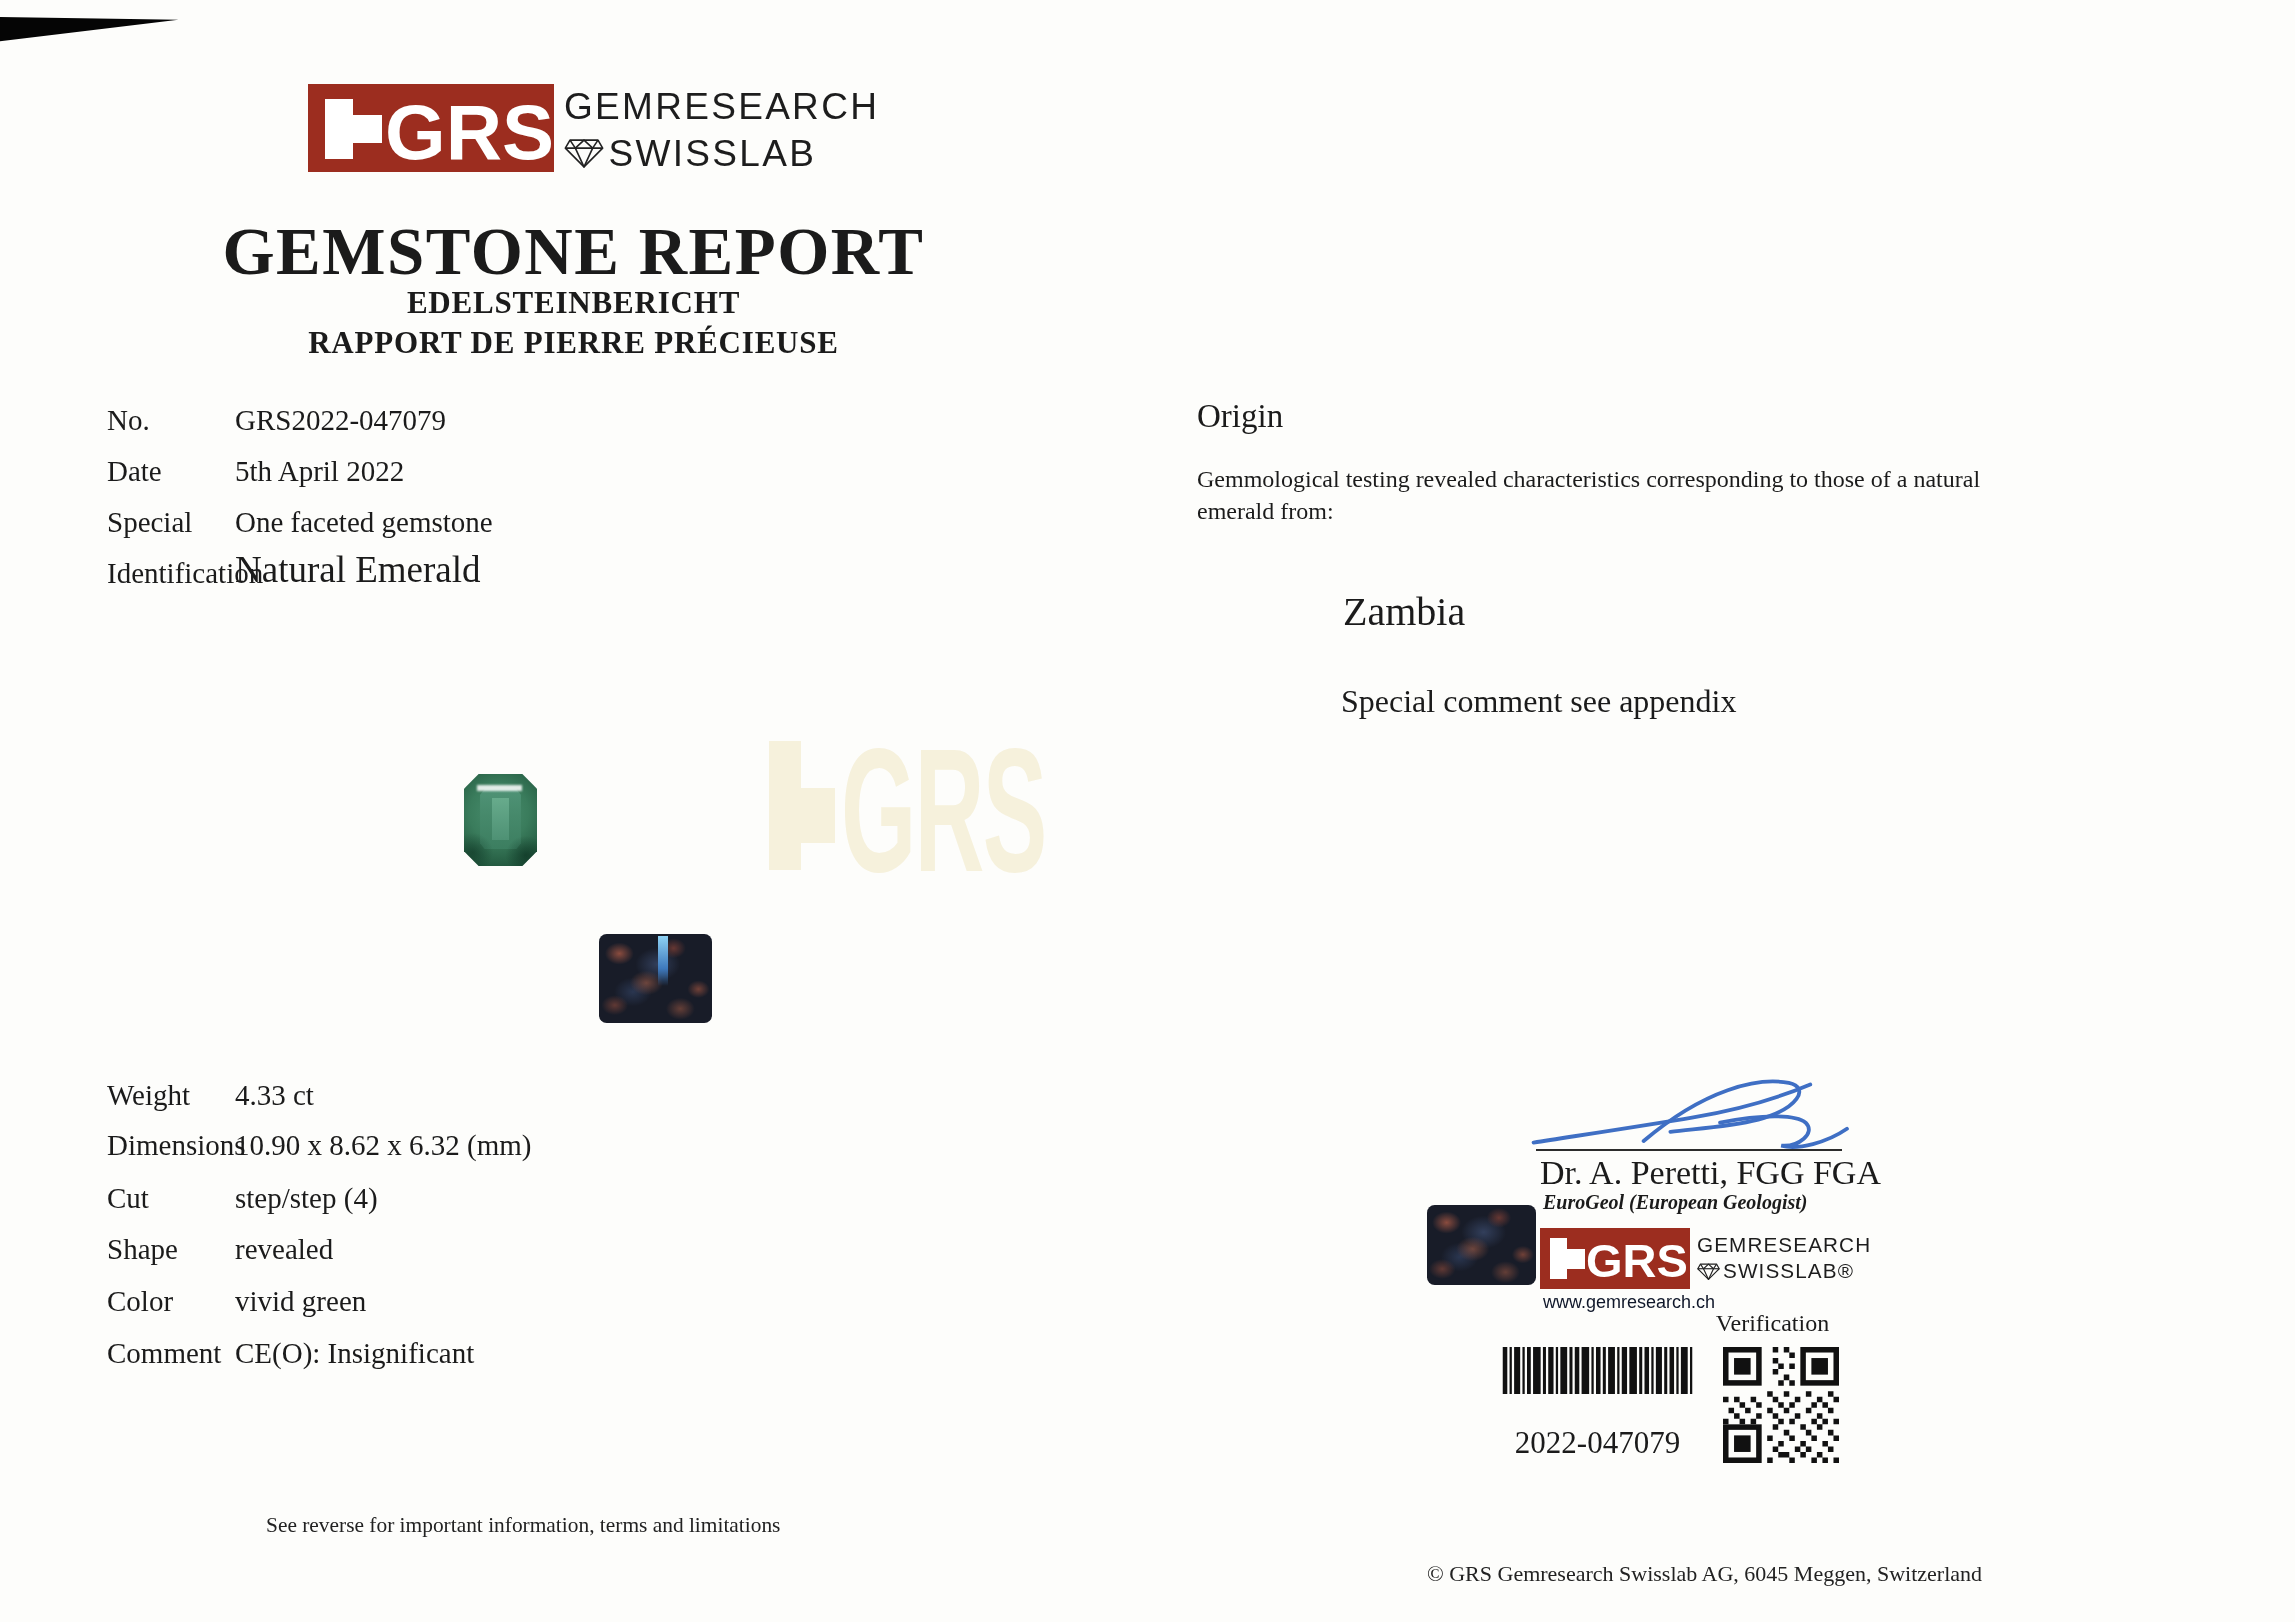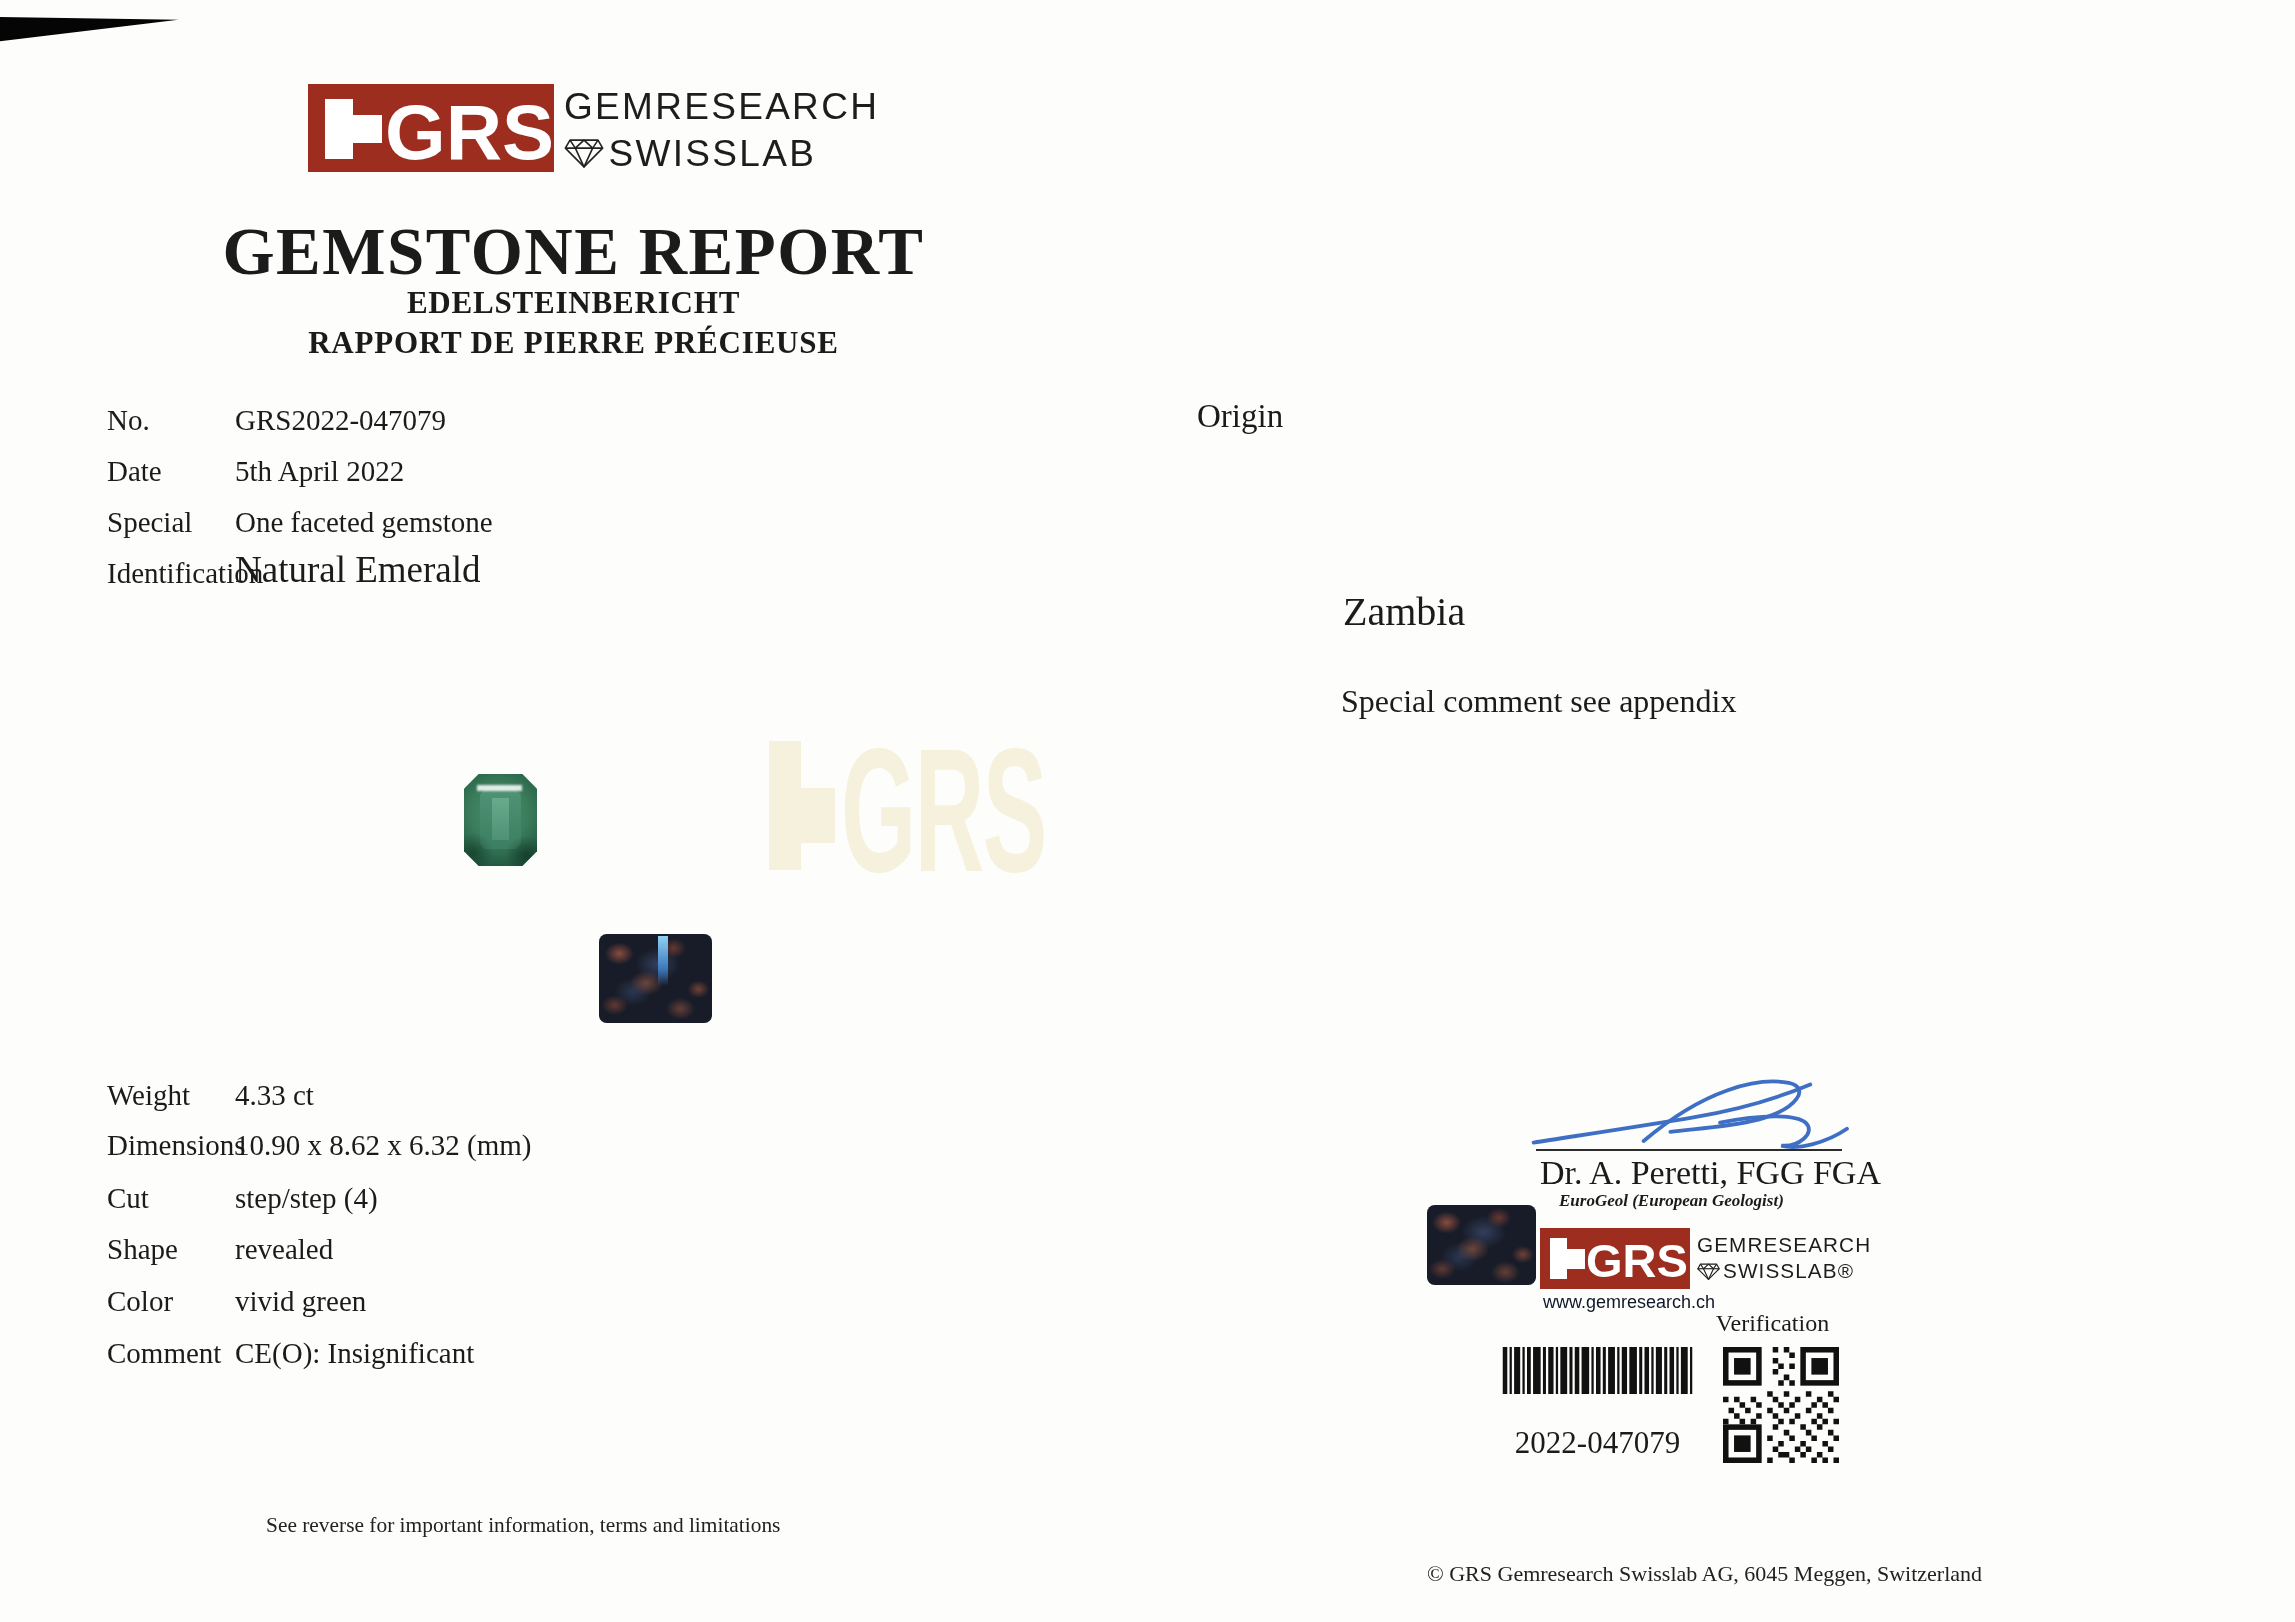--- a/index.html
+++ b/index.html
@@ -82,21 +82,21 @@
   .watermark{left:769px;top:727px;display:flex;align-items:flex-start;color:#f6f1dc;z-index:0;}
   .watermark .wm-bar{width:32px;height:129px;background:#f6f1dc;margin-top:13.8px;position:relative;}
   .watermark .wm-arm{position:absolute;left:32px;top:47px;width:34px;height:55px;background:#f6f1dc;}
   .watermark .wm-txt{font-family:"Liberation Sans",sans-serif;font-weight:bold;font-size:176px;
       line-height:.95;margin-left:40px;letter-spacing:-3.1px;transform:scaleX(.55);transform-origin:left top;}
 
   
   .sig-svg{left:1529px;top:1075px;}
   .sig-line{left:1536px;top:1149px;width:306px;height:2.3px;background:#2c2c2c;}
   .sig-name{left:1540px;top:1154px;font-size:34px;}
-  .sig-title{left:1543px;top:1191px;font-size:17px;font-style:italic;font-weight:600;margin-left:16px;}
+  .sig-title{left:1543px;top:1191px;font-size:20px;font-style:italic;font-weight:600;}
   .logo-small{left:1540px;top:1228px;width:150px;height:61px;background:#9c2d1f;}
   .logo-small .bar{position:absolute;left:10px;top:10px;width:17px;height:41px;background:#fff;}
   .logo-small .arm{position:absolute;left:27px;top:20.7px;width:18.4px;height:20px;background:#fff;}
   .logo-small .grs{position:absolute;left:46px;top:4.6px;width:101px;text-align:center;
       font-family:"Liberation Sans",sans-serif;font-weight:bold;font-size:47px;color:#fff;}
   .brand-small{left:1697px;top:1233px;font-family:"Liberation Sans",sans-serif;color:#1d1d1d;}
   .brand-small .l1{font-size:20.7px;letter-spacing:1.1px;}
   .brand-small .l2{margin-top:2.3px;display:flex;align-items:center;gap:3.1px;font-size:20.7px;letter-spacing:1.1px;}
   .website{left:1543px;top:1292px;font-family:"Liberation Sans",sans-serif;font-size:18px;color:#0f172a;}
   .verification{left:1696px;top:1310px;width:153px;text-align:center;font-size:24px;}
@@ -146,20 +146,21 @@
   <div class="abs flabel" style="left:107px;top:404px">No.</div>
   <div class="abs fvalue" style="left:235px;top:404px">GRS2022-047079</div>
   <div class="abs flabel" style="left:107px;top:455px">Date</div>
   <div class="abs fvalue" style="left:235px;top:455px">5th April 2022</div>
   <div class="abs flabel" style="left:107px;top:506px">Special</div>
   <div class="abs fvalue" style="left:235px;top:506px">One faceted gemstone</div>
   <div class="abs flabel" style="left:107px;top:557px">Identification</div>
   <div class="abs fvalue big" style="left:235px;top:548px">Natural Emerald</div>
 
   <div class="abs origin-h">Origin</div>
+  <div class="abs origin-p">Gemmological testing revealed characteristics corresponding to those of a natural emerald from:</div>
   <div class="abs origin-country">Zambia</div>
   <div class="abs origin-note">Special comment see appendix</div>
 
   <div class="abs watermark">
     <div class="wm-bar">
         <div class="wm-arm"></div>
       </div>
     <div class="wm-txt">GRS</div>
   </div>
 

